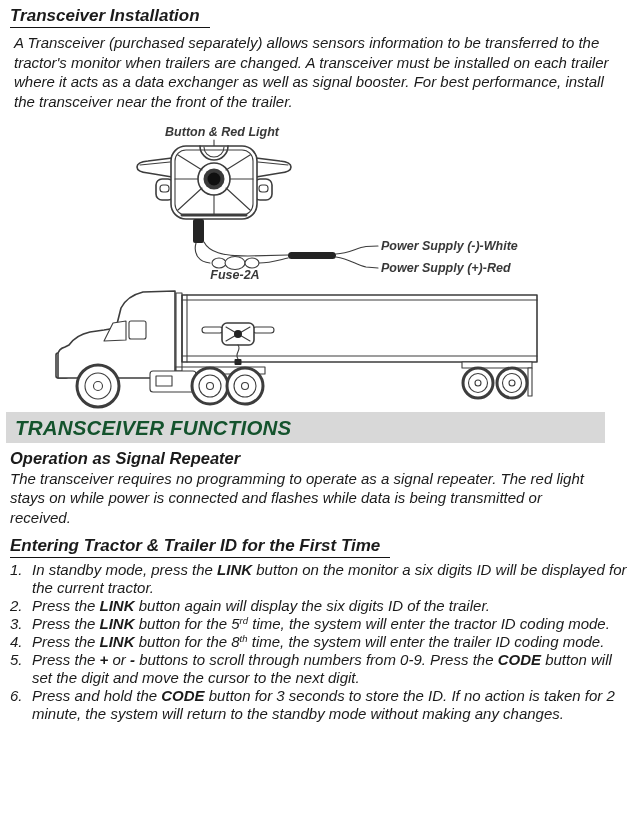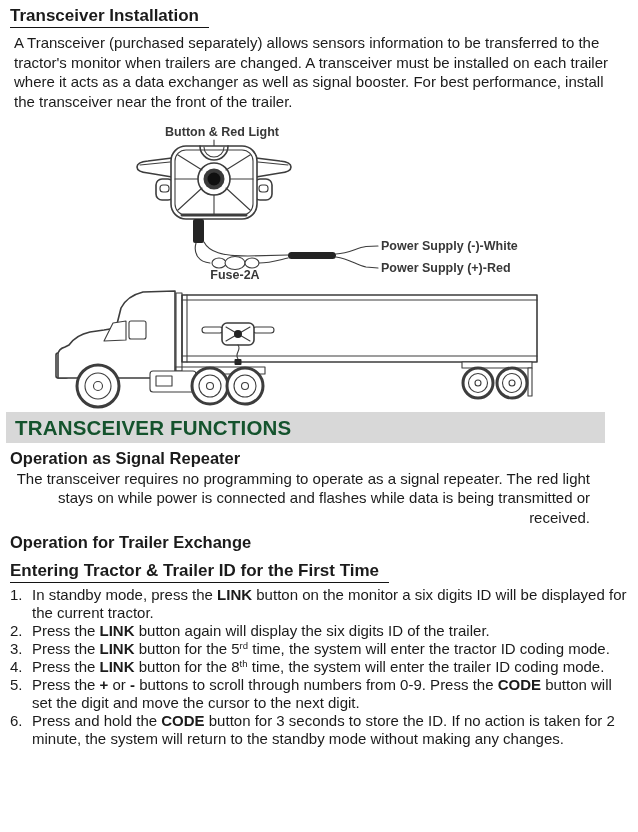--- a/index.html
+++ b/index.html
@@ -1,39 +1,39 @@
 <!DOCTYPE html>
 <html><head>
 <meta charset="utf-8">
 <style>
   html,body{margin:0;padding:0;background:#fff;}
   .page{
     position:relative;width:638px;height:832px;box-sizing:border-box;
     padding:5px 8px 0 10px;overflow:hidden;background:#fff;
-    font-family:"Liberation Sans",sans-serif;color:#1b1b1b;
+    font-family:"Liberation Sans",sans-serif;color:#1b1b1b;font-style:italic;
   }
   h1{font-size:17px;font-weight:700;margin:0 0 5px 0;line-height:21px;}
   .underlined{border-bottom:1.7px solid #141414;padding:0 10px 1px 0;display:inline-block;}
   p.intro{font-size:15px;line-height:19.5px;margin:4px;max-width:624px;}
   .diagram1{height:159px;margin-top:13px;}
   .diagram2{height:128px;}
   svg{display:block;}
   .ln{fill:none;stroke:#3d3d3d;stroke-width:1.6;stroke-linejoin:round;stroke-linecap:round;}
   .thin{stroke-width:1.1;}
   .thick{stroke-width:3;}
   .wfill{fill:#fff;}
   .dark{fill:#242424;stroke:none;}
   text.dlabel{font-family:"Liberation Sans",sans-serif;font-size:12.5px;font-weight:600;fill:#383838;}
   .section-bar{
     height:31px;background:#d8d8d8;margin:1px 25px 0 -4px;
     display:flex;align-items:center;padding-left:9px;
   }
   .section-bar span{font-size:20.5px;font-weight:700;letter-spacing:.2px;color:#14532d;}
   h3{font-size:16.5px;font-weight:700;margin:6px 0 1px 0;line-height:19px;}
-  p.body{font-size:15px;line-height:19.3px;margin:0;text-align:right;}
+  p.body{font-size:15px;line-height:19.3px;margin:0;}
   p.sr{max-width:580px;}
   p.te{max-width:598px;}
   h2{font-size:17px;font-weight:700;margin:8px 0 3px 0;line-height:21px;}
   ol.steps{list-style:none;margin:0;padding:0;font-size:15px;line-height:18px;}
   ol.steps li{display:flex;}
   .num{width:22px;flex:none;}
   .txt{flex:1;max-width:598px;}
   .txt b{font-weight:700;}
   sup{font-size:9.5px;line-height:0;vertical-align:5px;}
 </style>
@@ -173,21 +173,20 @@
     </svg>
   </div>
 
   <div class="section-bar">
     <span>TRANSCEIVER FUNCTIONS</span>
   </div>
 
   <h3>Operation as Signal Repeater</h3>
   <p class="body sr">The transceiver requires no programming to operate as a signal repeater. The red light stays on while power is connected and flashes while data is being transmitted or received.</p>
 
-  <h3>Operation for Trailer Exchange</h3>
 
   <h2><span class="underlined">Entering Tractor &amp; Trailer ID for the First Time</span></h2>
 
   <ol class="steps">
     <li>
       <span class="num">1.</span>
       <span class="txt"><span>In standby mode, press the </span><b>LINK</b><span> button on the monitor  a six digits ID will be displayed for the current tractor.</span></span>
     </li>
     <li>
       <span class="num">2.</span>

